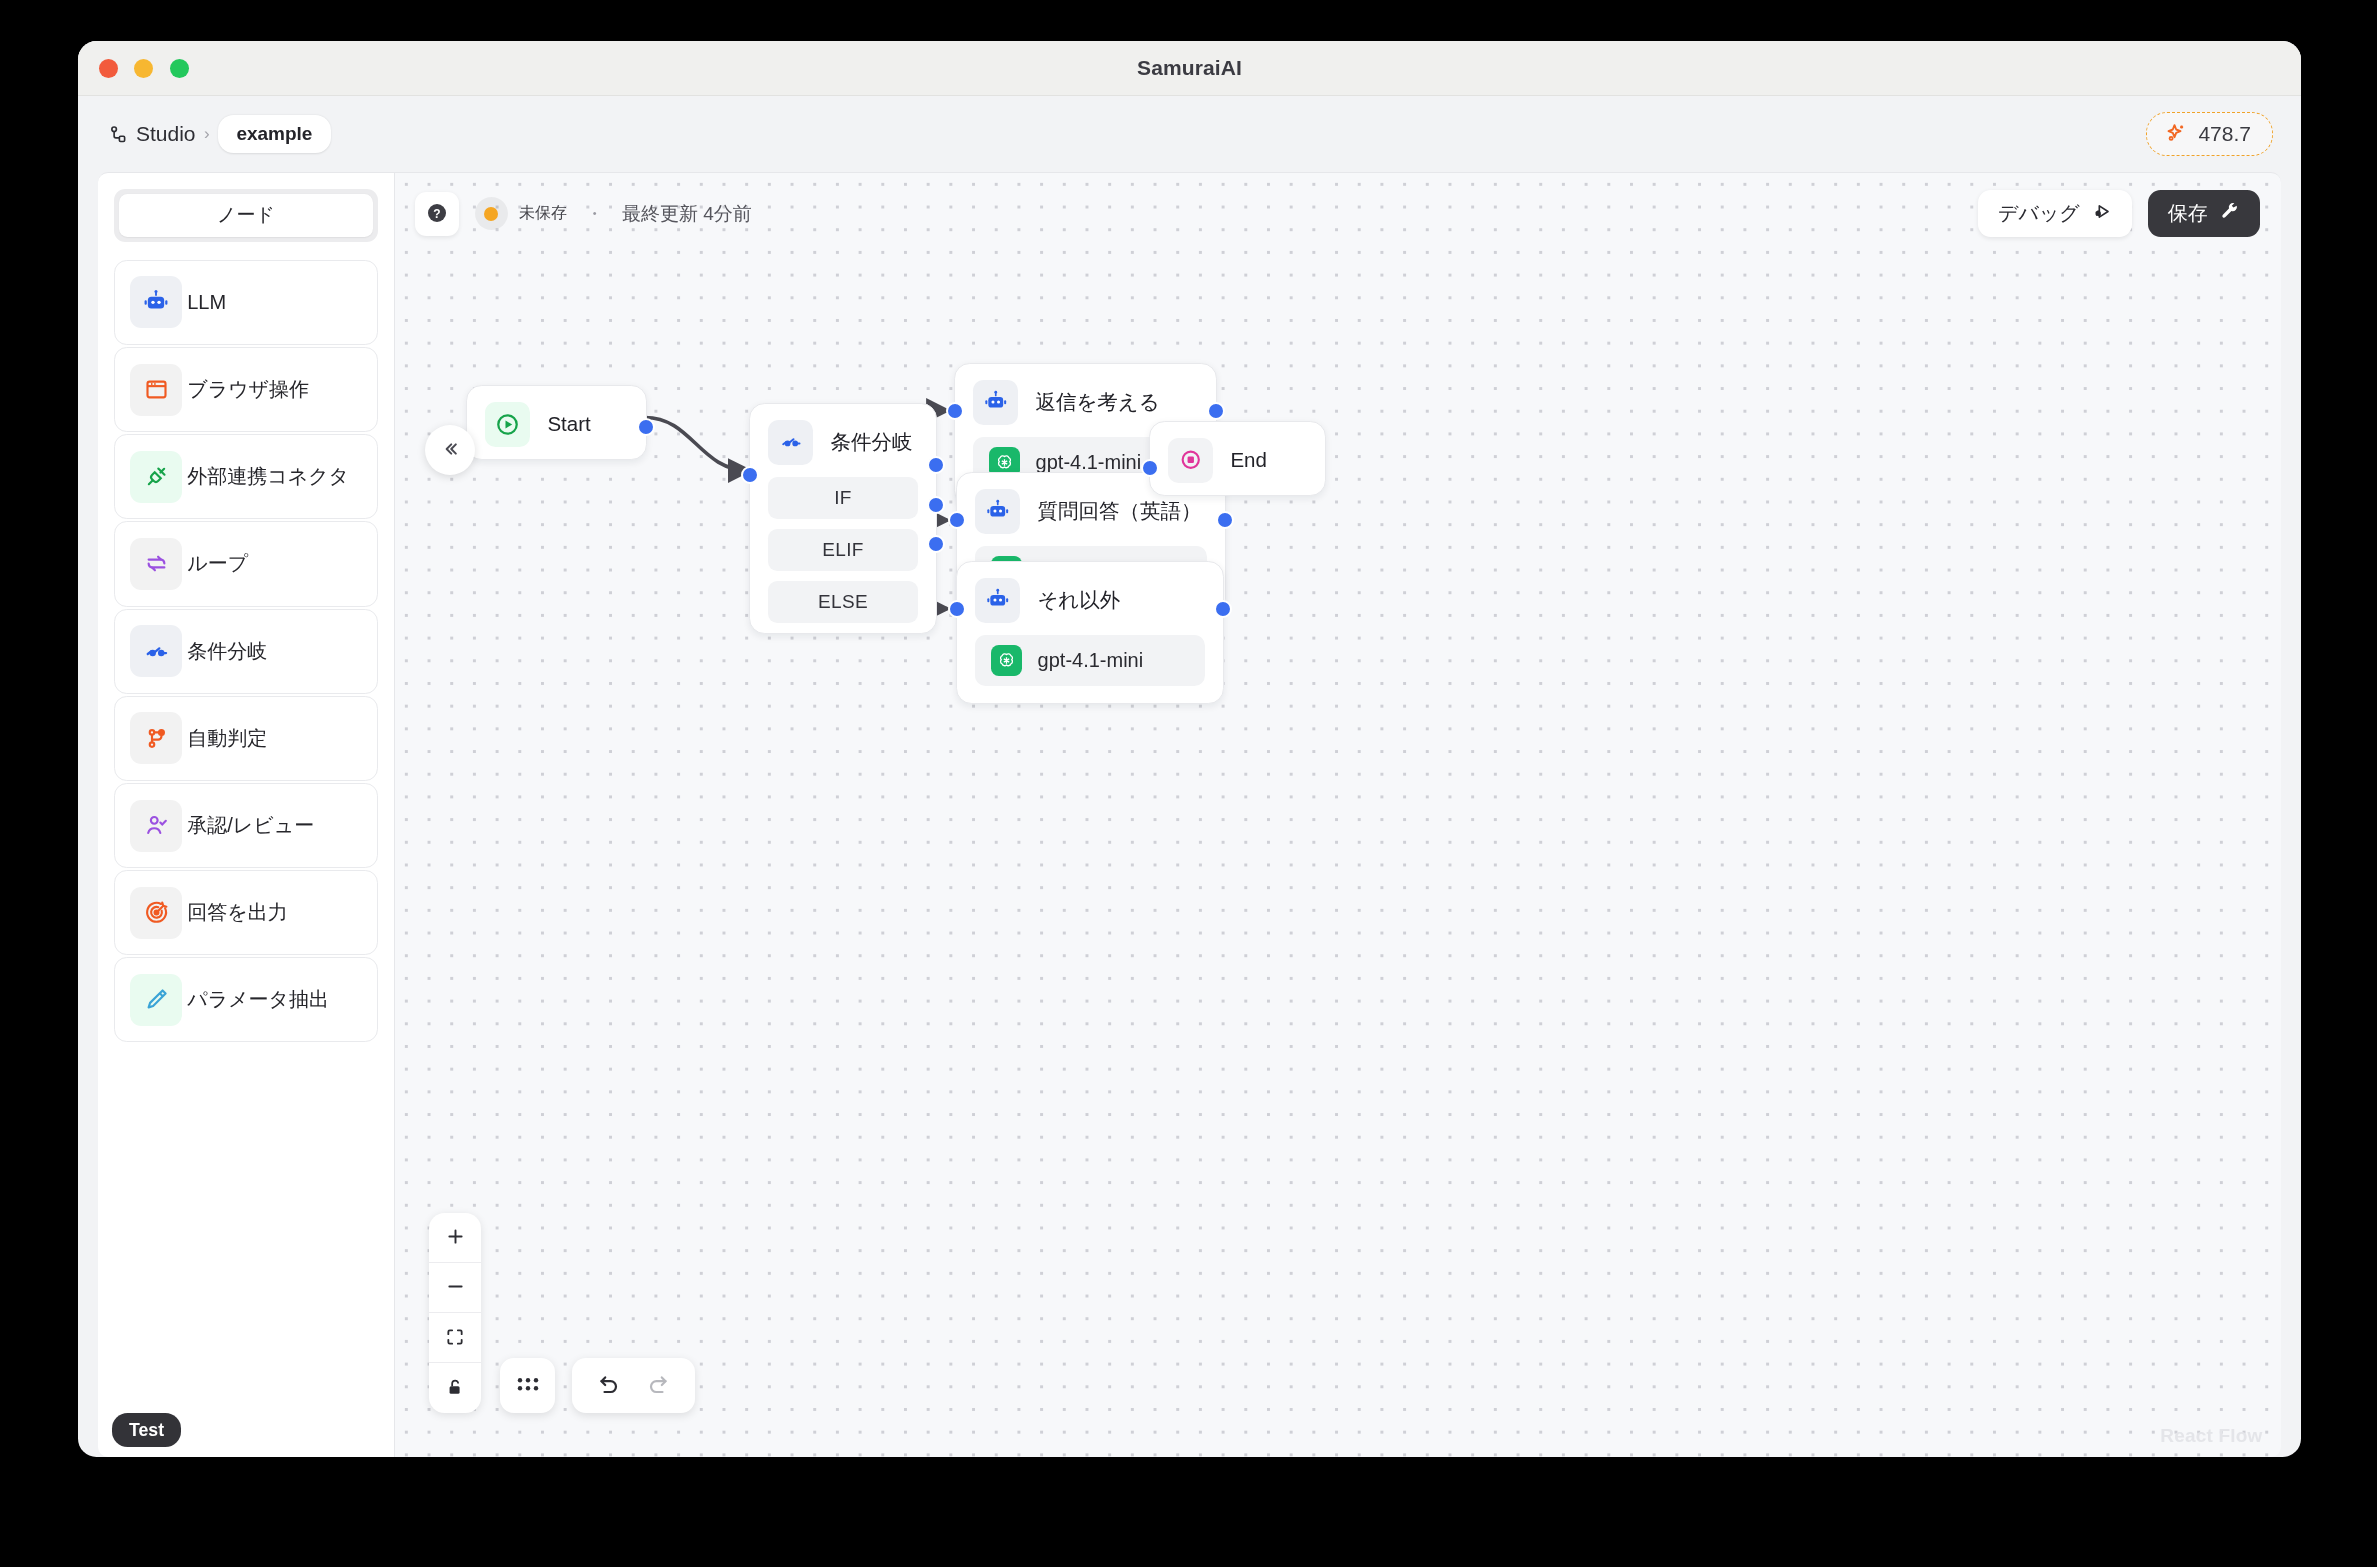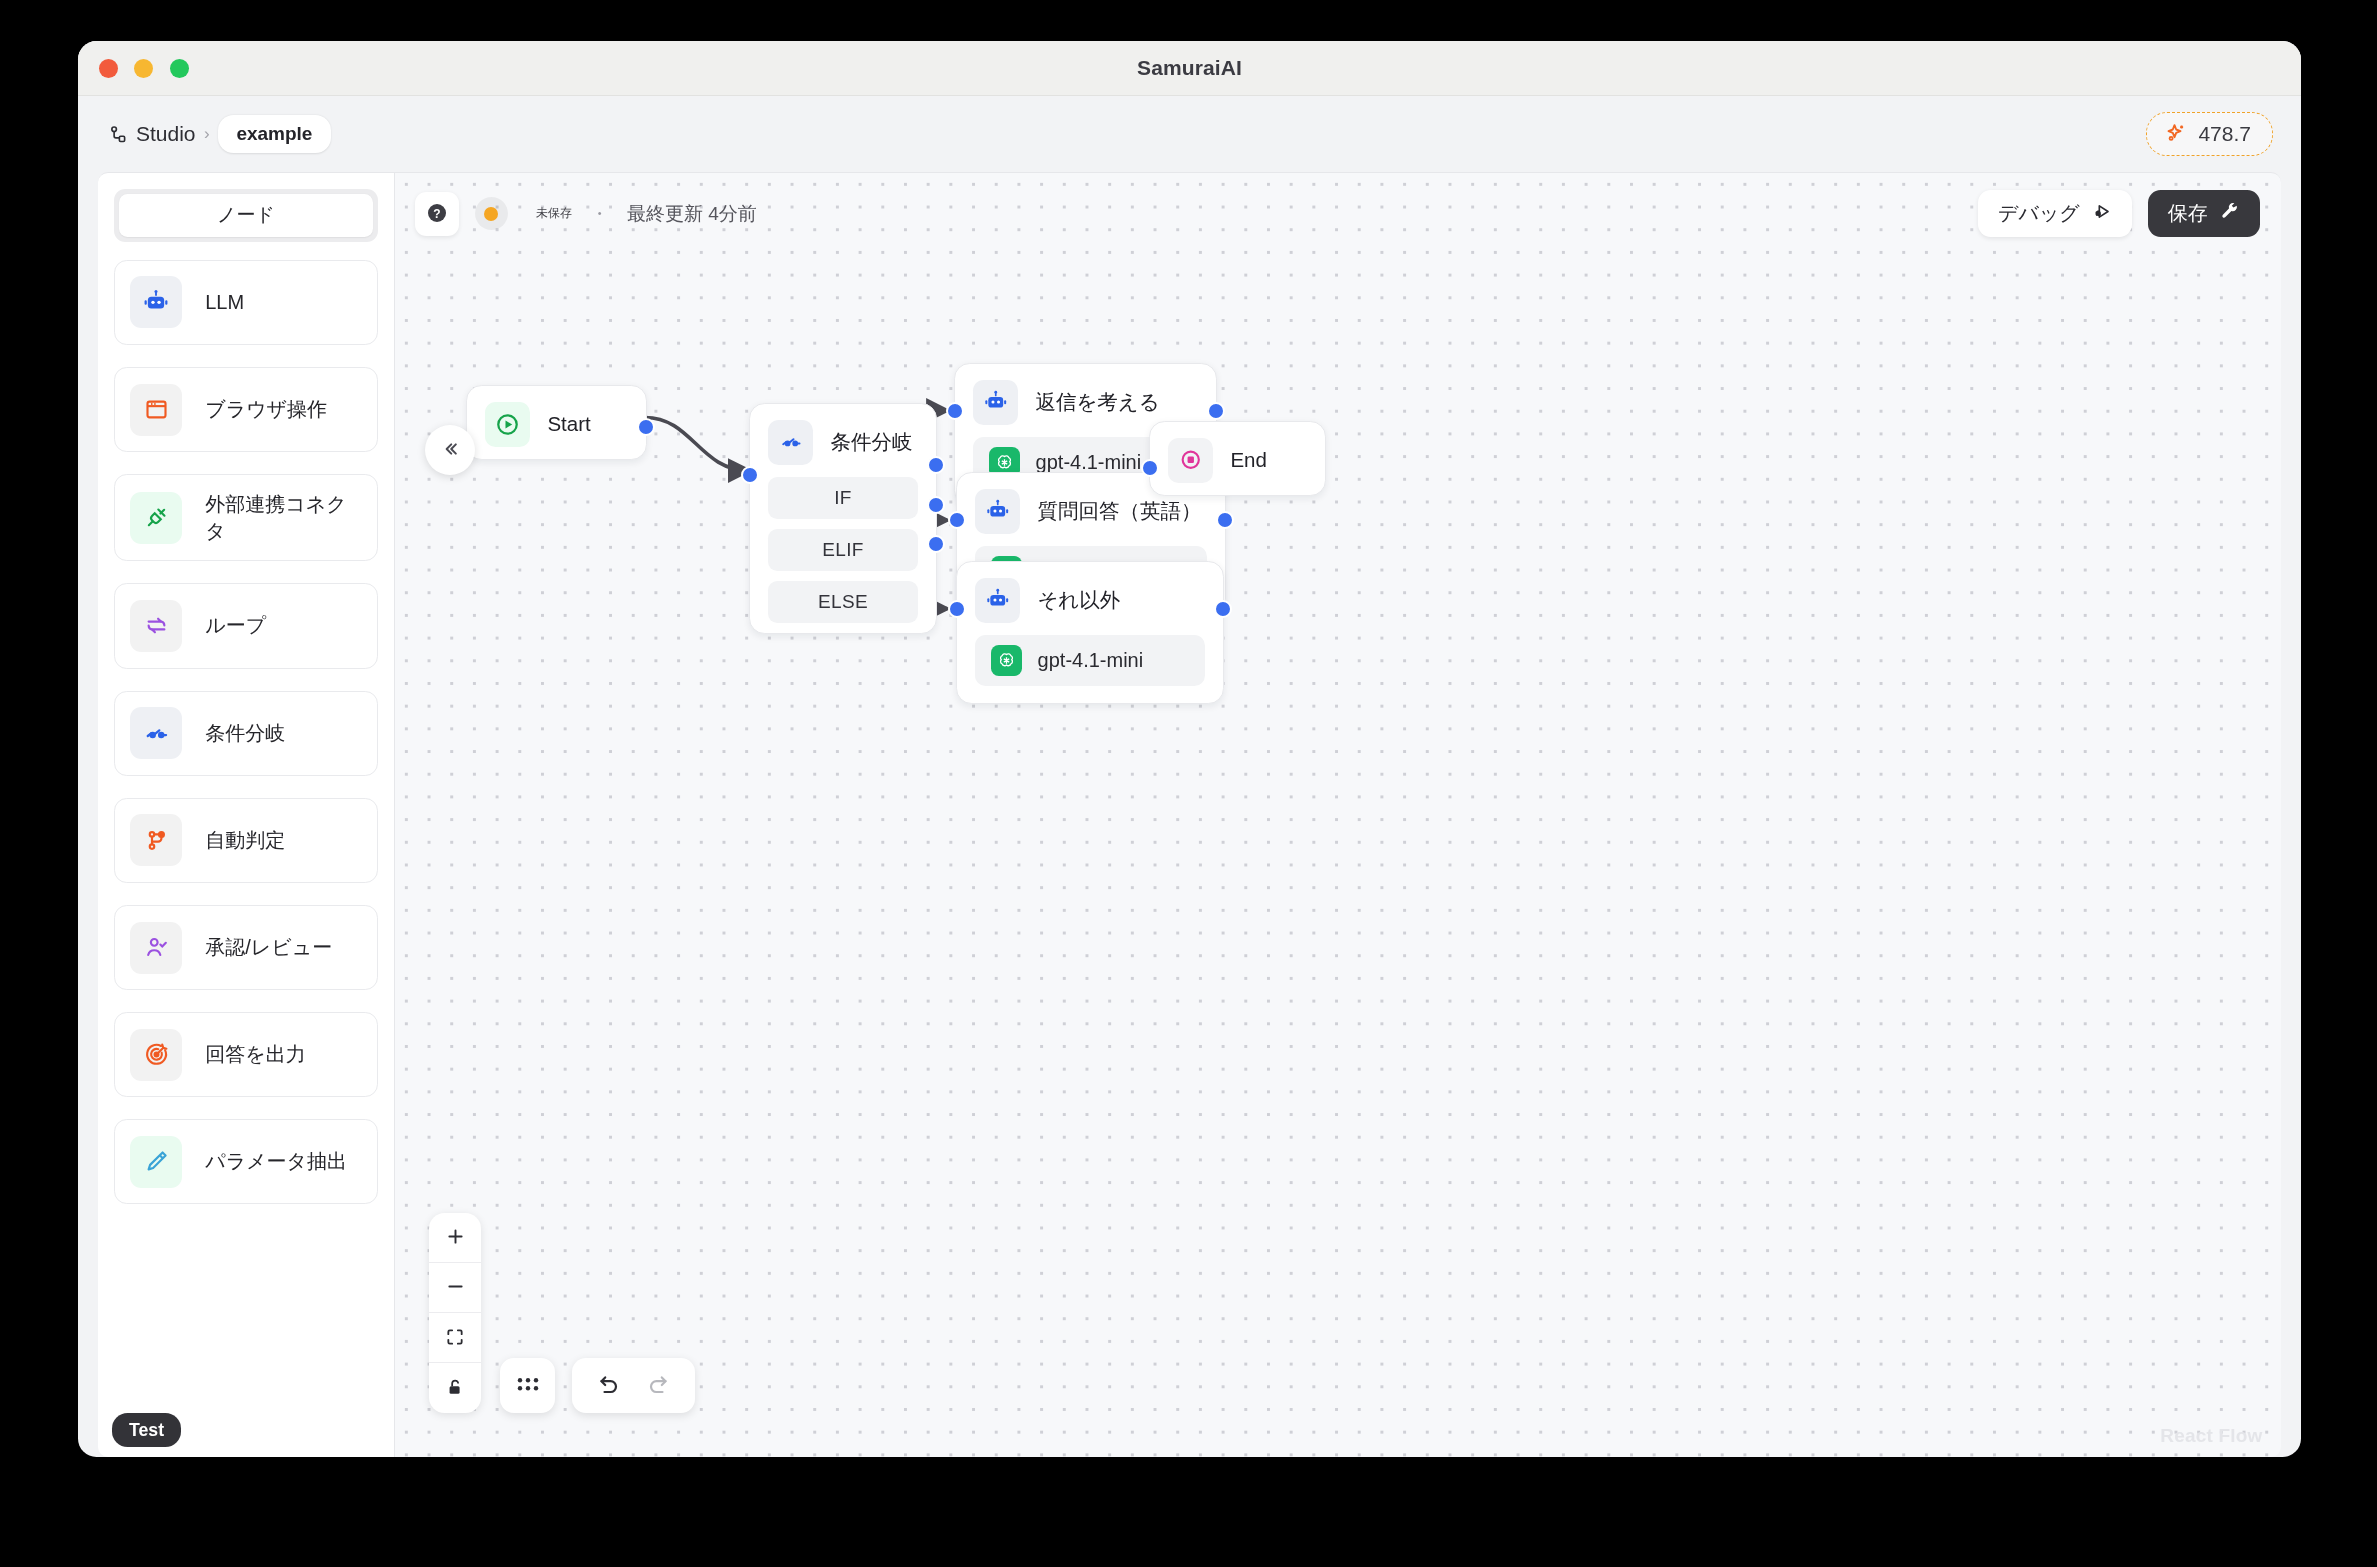--- a/index.html
+++ b/index.html
@@ -85,25 +85,25 @@
     background: #ececee; border-radius: 11.3px; padding: 5px;
   }
   .node-tab {
     background: #ffffff; border-radius: 8.5px;
     text-align: center; padding: 8.5px 0;
     font-size: 19px; color: #27272c;
     box-shadow: 0 0.7px 1.4px rgba(0,0,0,0.06);
   }
   .node-list { padding: 14px 15.6px 0 15.6px; overflow: hidden; }
   .node-item {
-    display: flex; align-items: center; gap: 23px;
+    display: flex; align-items: center; gap: 5px;
     border: 0.7px solid #e9eaed; border-radius: 12.7px;
     background: #fff;
     padding: 15.6px 15.6px;
-    margin-bottom: 22px;
+    margin-bottom: 2px;
     min-height: 76px;
   }
   .node-icon-box {
     width: 52px; height: 52px; flex: 0 0 52px;
     border-radius: 11.3px;
     display: flex; align-items: center; justify-content: center;
   }
   .node-label { font-size: 20px; color: #26262b; }
   .test-badge {
     position: absolute; left: 14px; bottom: 10px;
@@ -141,21 +141,21 @@
     background: #ffffff; box-shadow: 0 1.4px 4.2px rgba(0,0,0,0.08);
     display: flex; align-items: center; justify-content: center;
   }
   .status-wrap { display: flex; align-items: center; gap: 11.3px; }
   .status-dot-wrap {
     width: 33px; height: 33px; border-radius: 50%;
     background: rgba(0,0,0,0.055);
     display: flex; align-items: center; justify-content: center;
   }
   .status-dot { width: 14px; height: 14px; border-radius: 50%; background: #f5a623; }
-  .status-text { font-size: 12px; color: #44444a; margin-left: 17px; }
+  .status-text { font-size: 16px; color: #44444a; }
   .status-sep { font-size: 18.4px; color: #9a9aa2; margin: 0 7px; }
   .status-time { font-size: 19px; color: #55555c; }
   .topbar-spacer { flex: 1; }
   .btn {
     display: flex; align-items: center; gap: 11.3px;
     border-radius: 12.7px; padding: 10px 20px;
     font-size: 20px;
   }
   .btn-debug { background: #ffffff; color: #2a2a30; box-shadow: 0 1.4px 4.2px rgba(0,0,0,0.08); }
   .btn-save { background: #38383d; color: #ffffff; }

